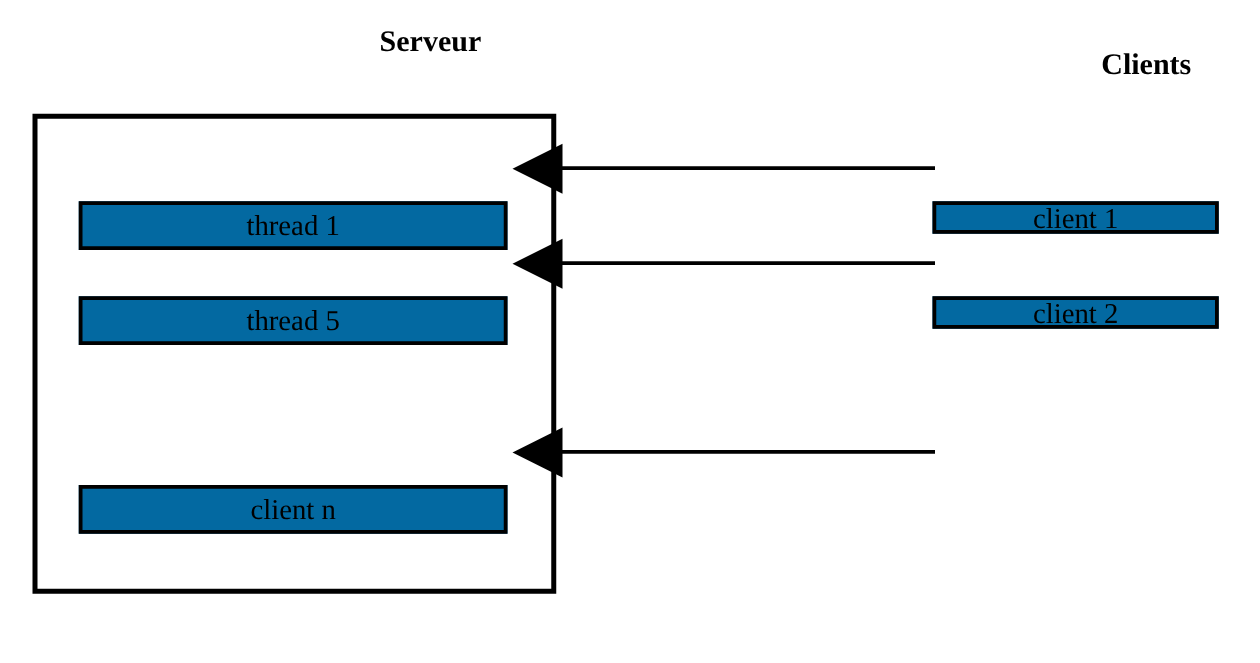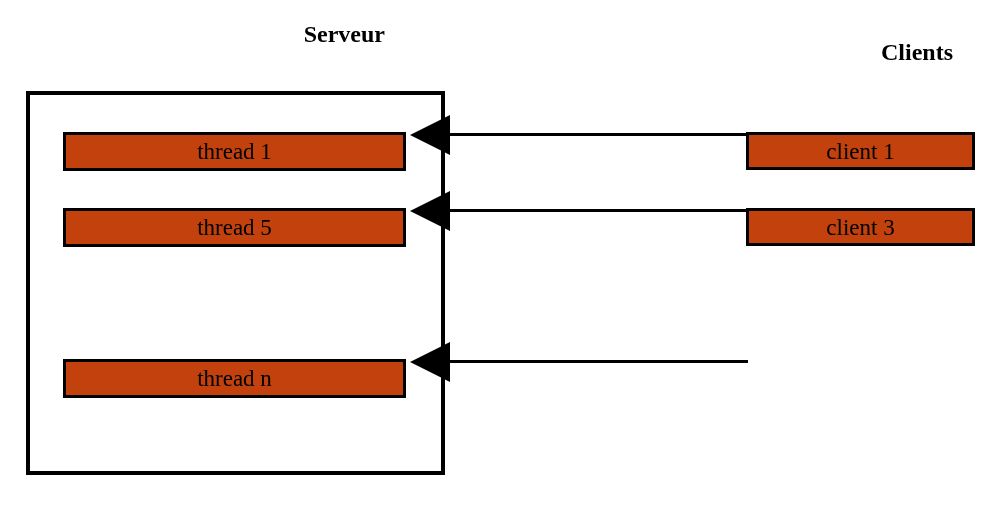--- a/index.html
+++ b/index.html
@@ -51,40 +51,41 @@
     box-sizing: border-box;
     border: 4px solid #000000;
     background: transparent;
   }
 
   
   .node-box {
     position: absolute;
     box-sizing: border-box;
     border: 3px solid #000000;
-    background: #c2410c;
+    background: #0369a1;
     display: flex;
     align-items: center;
     justify-content: center;
     font-family: "Liberation Serif", "DejaVu Serif", serif;
     font-weight: normal;
     font-size: 23px;
     line-height: 1;
     color: #000000;
     white-space: nowrap;
+    margin-top: 29px;
   }
   .thread-box {
     left: 63px;
     width: 343px;
     height: 39px;
   }
   .client-box {
     left: 746px;
     width: 229px;
-    height: 38px;
+    height: 26px;
   }
 
   
   .row-1 { top: 132px; }
   .row-2 { top: 208px; }
   .row-3 { top: 359px; }
 
   
   .connector-line {
     position: absolute;
@@ -119,32 +120,32 @@
   <div class="heading" id="heading-serveur">Serveur</div>
 
   <div class="heading" id="heading-clients">Clients</div>
 
   <div id="server-box"></div>
 
   <div class="node-box thread-box row-1">thread 1</div>
 
   <div class="node-box thread-box row-2">thread 5</div>
 
-  <div class="node-box thread-box row-3">thread n</div>
+  <div class="node-box thread-box row-3">client n</div>
 
   <div class="connector-line line-1"></div>
 
   <div class="connector-line line-2"></div>
 
   <div class="connector-line line-3"></div>
 
   <div class="arrowhead arrow-1"></div>
 
   <div class="arrowhead arrow-2"></div>
 
   <div class="arrowhead arrow-3"></div>
 
   <div class="node-box client-box row-1">client 1</div>
 
-  <div class="node-box client-box row-2">client 3</div>
+  <div class="node-box client-box row-2">client 2</div>
 
 
 </div>
 
 </body></html>

